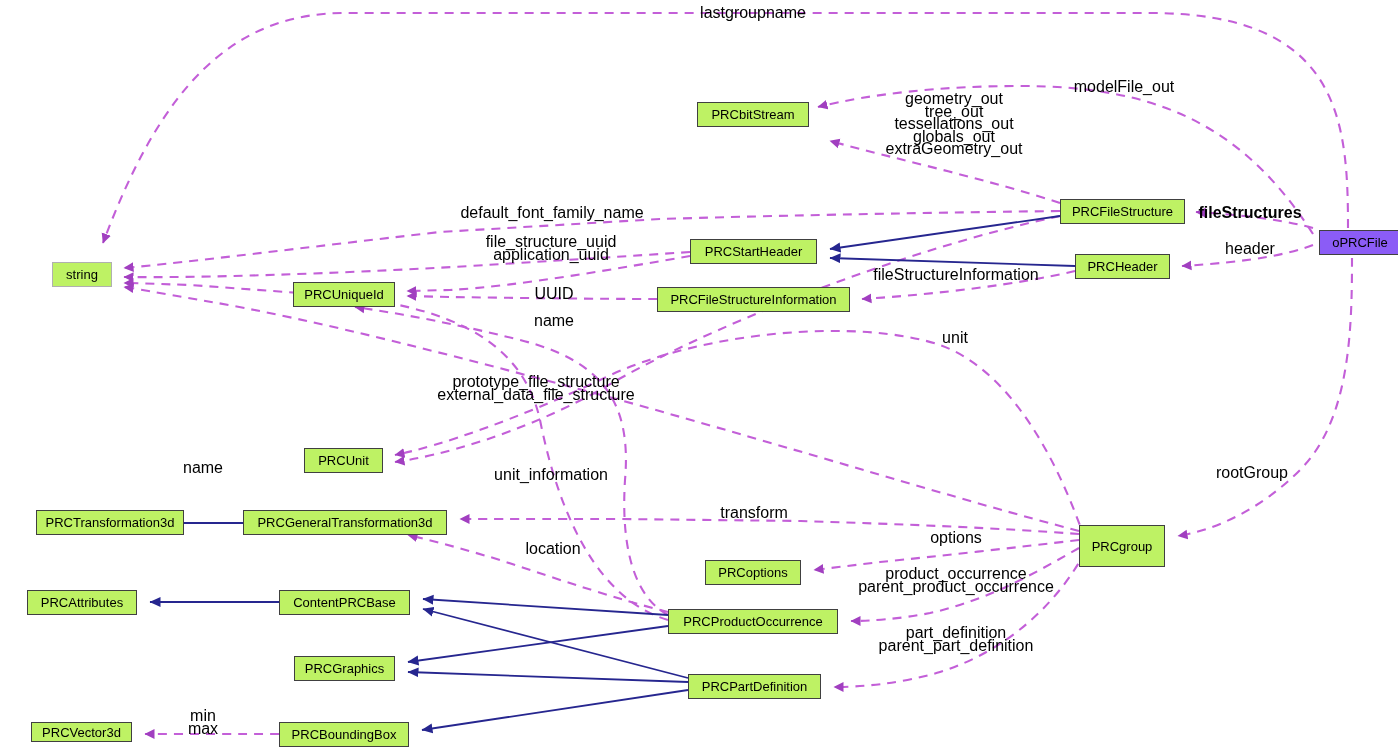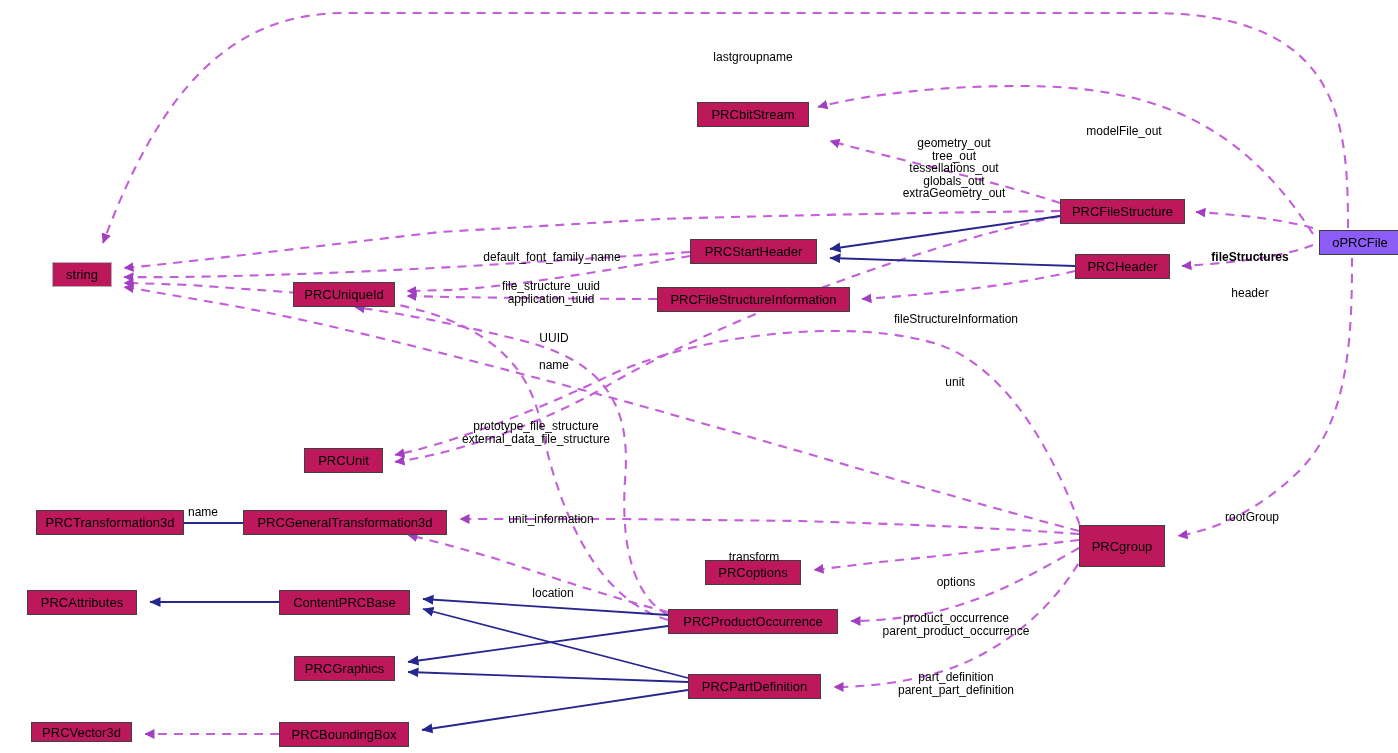--- a/index.html
+++ b/index.html
@@ -1,25 +1,25 @@
 <!DOCTYPE html>
 <html><head>
 <meta charset="utf-8">
 <style>
   html,body{margin:0;padding:0;background:#ffffff;}
   body{font-family:"Liberation Sans","DejaVu Sans",sans-serif;}
   #stage{position:relative;width:1398px;height:753px;background:#ffffff;overflow:hidden;}
   #wires{position:absolute;left:0;top:0;width:1398px;height:753px;}
-  .node{position:absolute;box-sizing:border-box;background:#be185d;border:1px solid #404040;
+  .node{position:absolute;box-sizing:border-box;background:#bef264;border:1px solid #404040;
         display:flex;align-items:center;justify-content:center;
         font-size:13px;color:#000000;white-space:nowrap;line-height:1;}
   .node.ext{border:1px solid #b0b0b0;}
   .node.focus{background:#8b5cf6;border:1px solid #404040;margin-left:6px;}
-  .elabel{position:absolute;font-size:12px;color:#000000;white-space:pre;text-align:center;
-          line-height:12.5px;transform:translate(-50%,-50%);margin-top:44px;}
+  .elabel{position:absolute;font-size:16px;color:#000000;white-space:pre;text-align:center;
+          line-height:12.5px;transform:translate(-50%,-50%);}
 </style>
 </head>
 <body>
 
 <div id="stage">
 
   <svg id="wires" viewBox="0 0 1398 753">
     <defs>
       <marker id="ah-assoc" markerWidth="11" markerHeight="11" refX="9.5" refY="5.5" orient="auto" markerUnits="userSpaceOnUse">
         <path d="M0,0.6 L10,5.5 L0,10.4 Z" fill="#a13fc0"></path>

